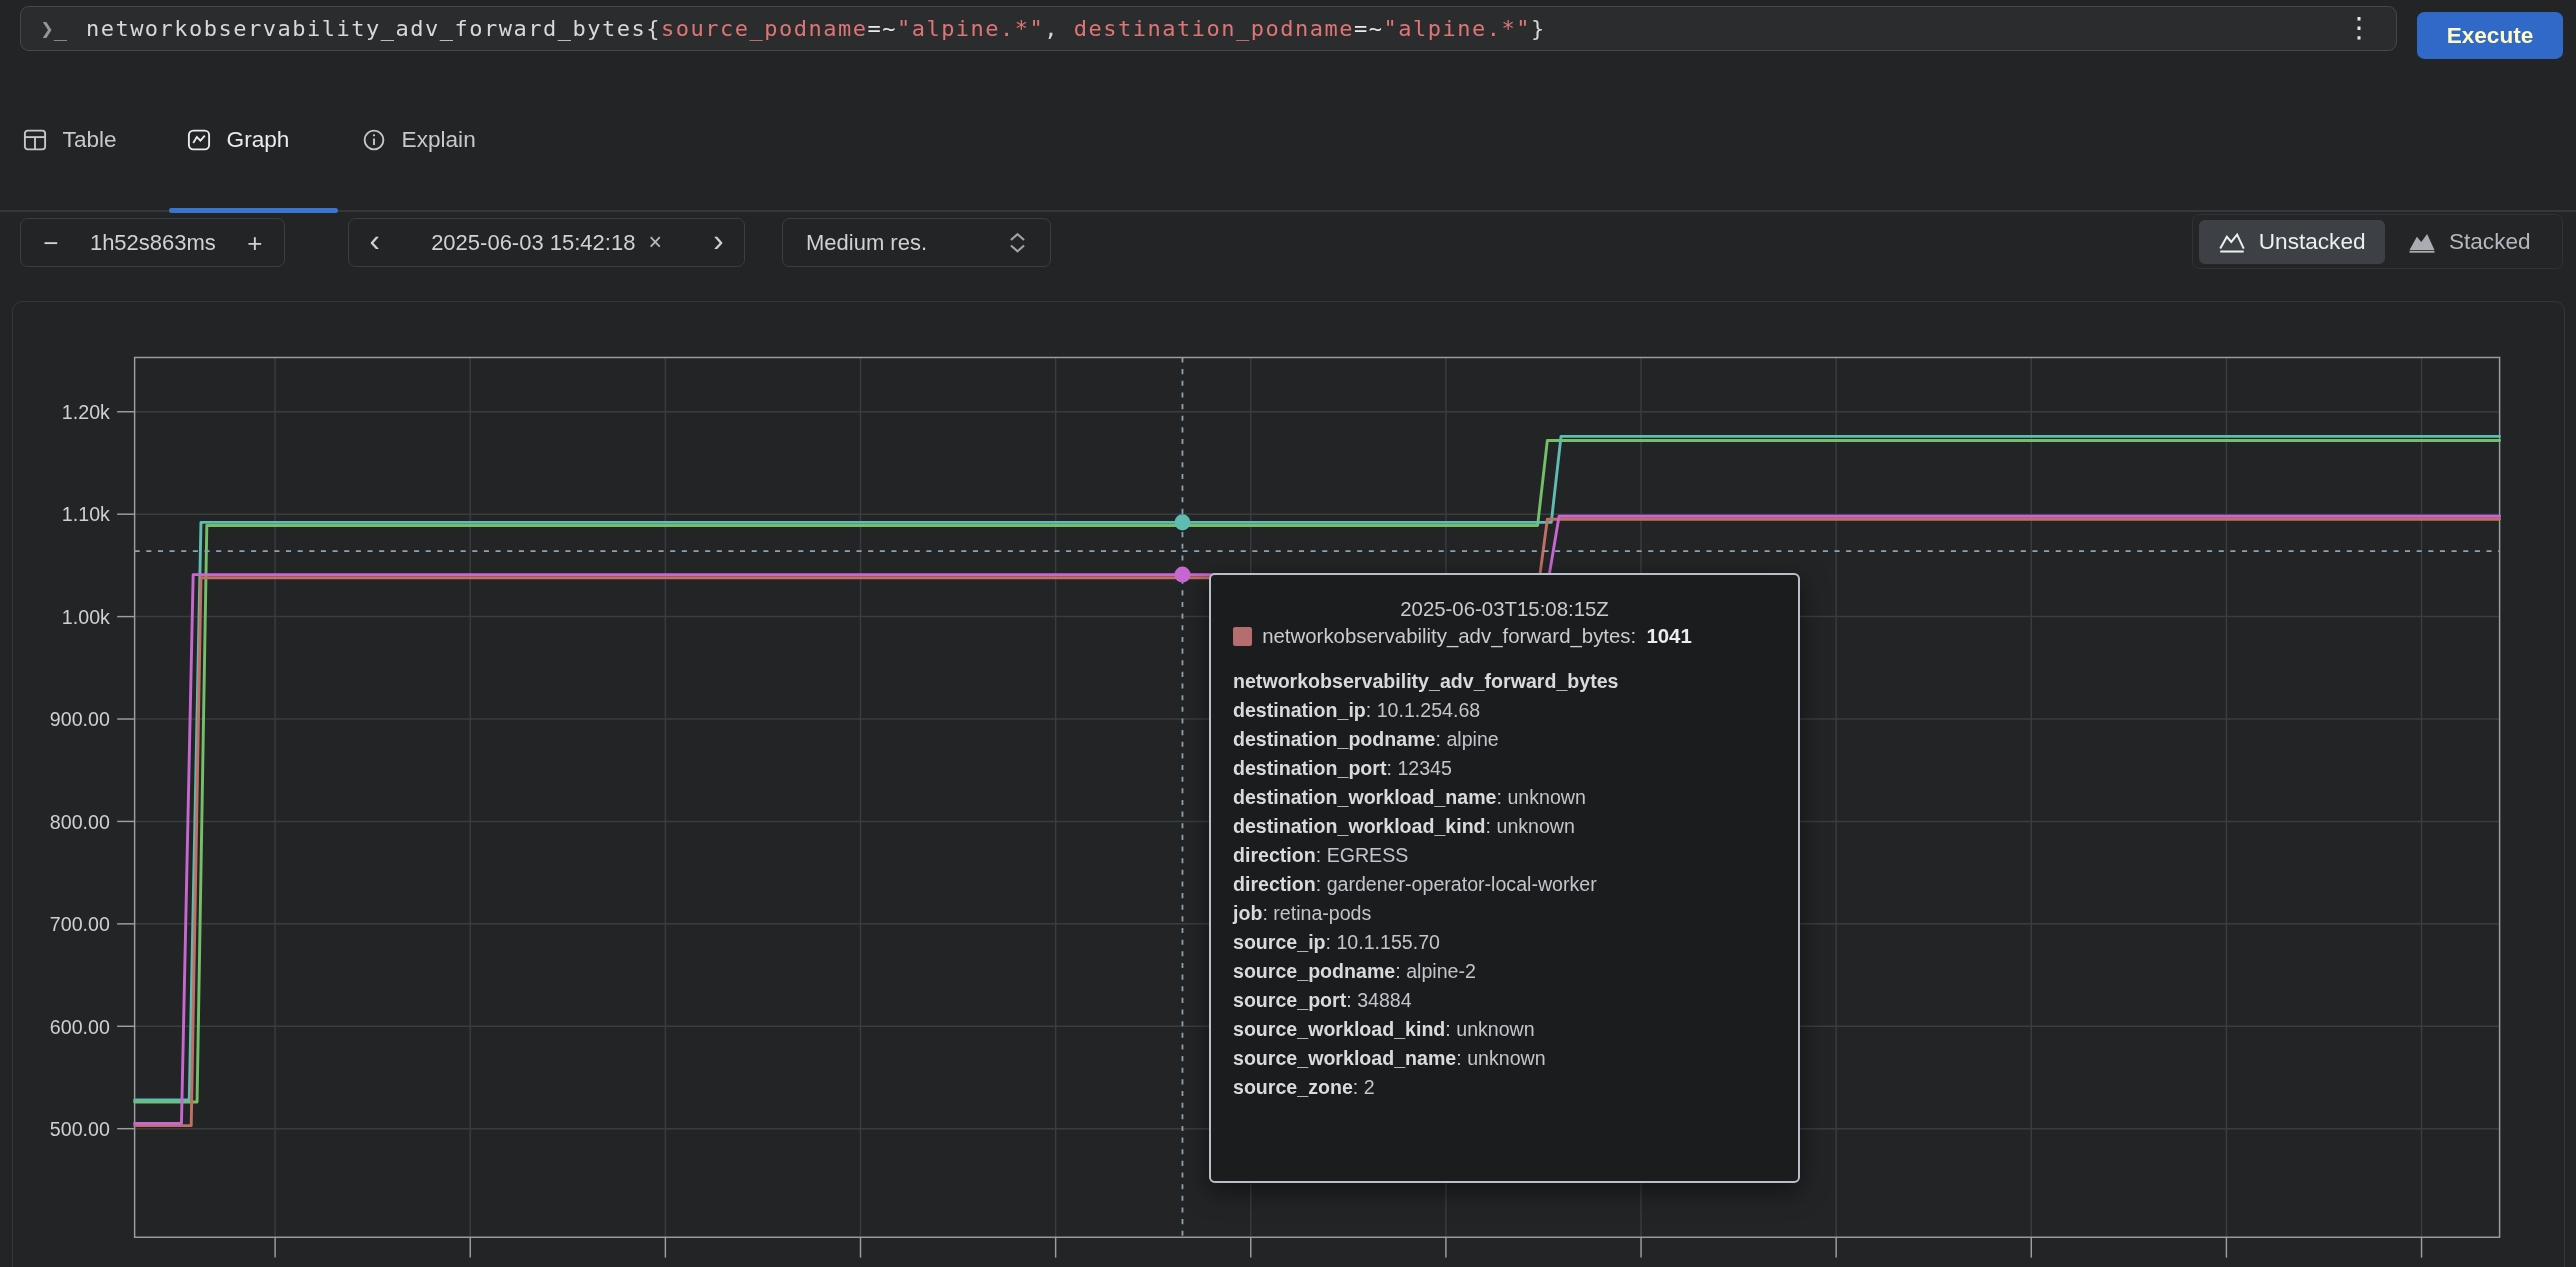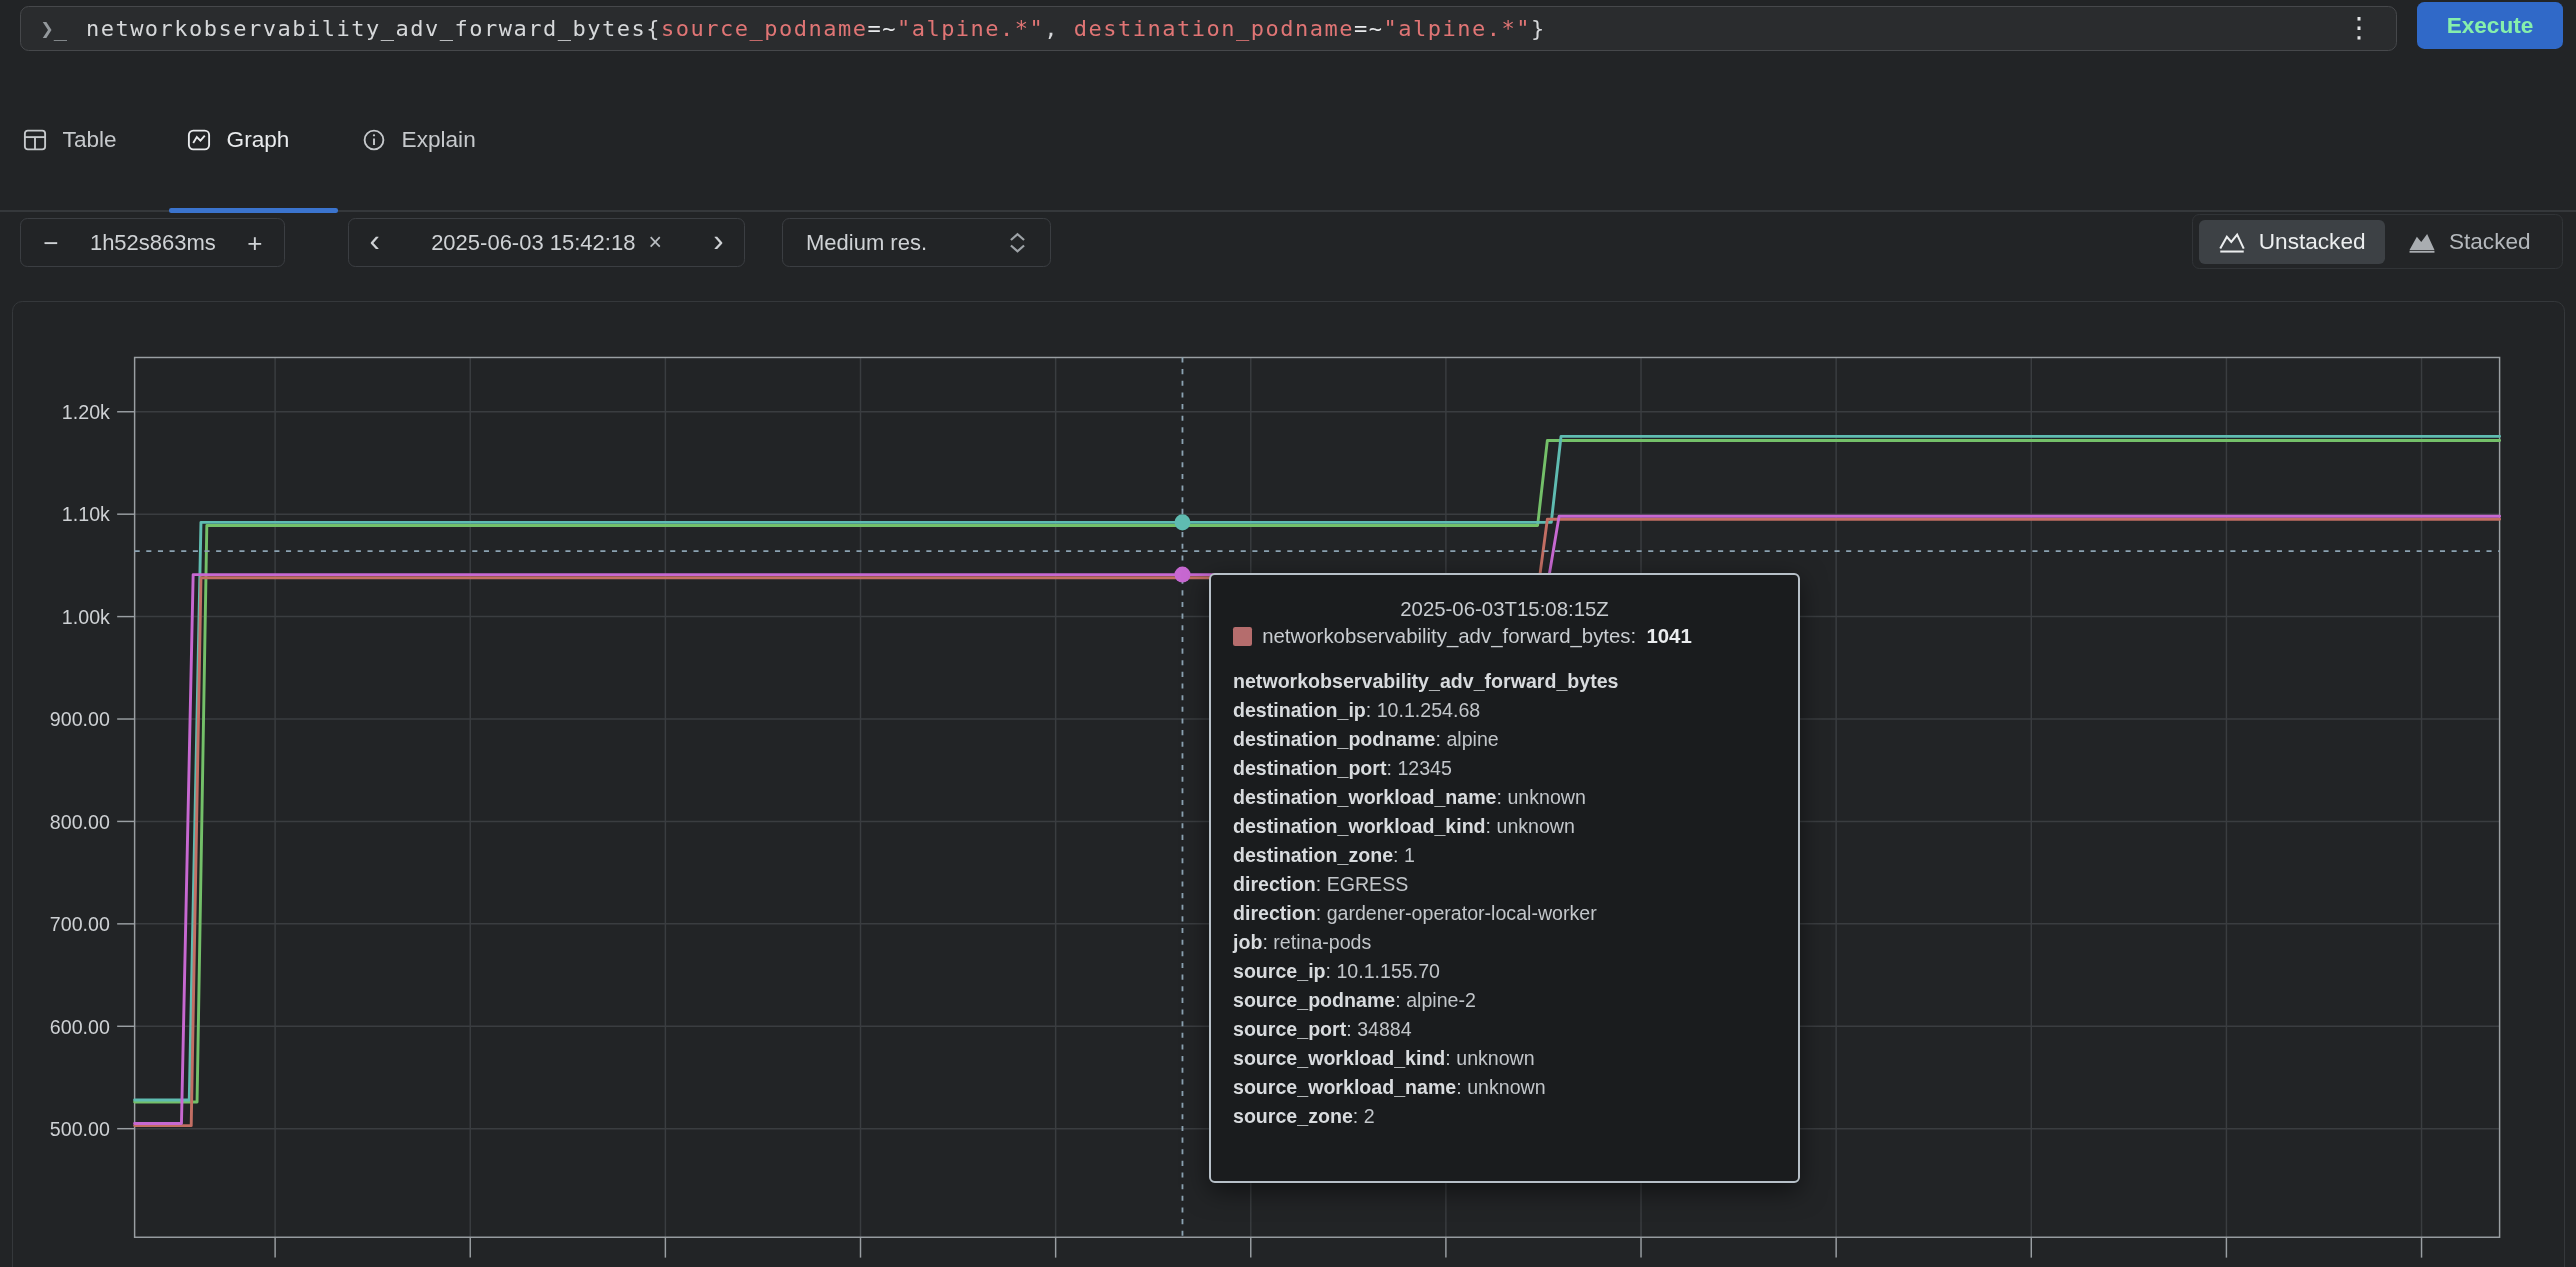--- a/index.html
+++ b/index.html
@@ -24,23 +24,23 @@
     font-family:"DejaVu Sans Mono", monospace; font-size:22px; letter-spacing:1.5px;
     color:#d6d8da; white-space:nowrap; flex:1 1 auto; overflow:hidden;
   }
   .query-text .tok-label, .query-text .tok-string { color:#e07575; }
   .query-text .tok-op { color:#e8eaec; }
   .kebab {
     flex:0 0 auto; font-size:28px; color:#e3e5e7; line-height:1;
     padding:0 4.4px; cursor:pointer; user-select:none;
   }
   .execute-btn {
-    position:absolute; left:2417px; top:2px; width:146px; height:47px;
+    position:absolute; left:2417px; top:12px; width:146px; height:47px;
     background:#3069c8; border:none; border-radius:7.3px;
-    color:#86efac; font-family:"Liberation Sans", sans-serif;
+    color:#fef9c3; font-family:"Liberation Sans", sans-serif;
     font-size:22.6px; font-weight:700; cursor:pointer;
   }
   
   .tab {
     position:absolute; top:109px; height:61px;
     display:flex; align-items:center; gap:14.6px; cursor:pointer;
     font-size:22.6px; color:#c6c9cc;
   }
   .tab svg { display:block; }
   .tab.active { color:#e9ebed; }
@@ -268,21 +268,20 @@
     <span>networkobservability_adv_forward_bytes:</span>
     <b>1041</b>
   </div>
   <div class="tt-metric">networkobservability_adv_forward_bytes</div>
   <div id="tt-labels">
       <div class="tt-row"><span class="tt-key">destination_ip</span>: 10.1.254.68</div>
       <div class="tt-row"><span class="tt-key">destination_podname</span>: alpine</div>
       <div class="tt-row"><span class="tt-key">destination_port</span>: 12345</div>
       <div class="tt-row"><span class="tt-key">destination_workload_name</span>: unknown</div>
       <div class="tt-row"><span class="tt-key">destination_workload_kind</span>: unknown</div>
-      <div class="tt-row"><span class="tt-key">destination_zone</span>: 1</div>
       <div class="tt-row"><span class="tt-key">direction</span>: EGRESS</div>
       <div class="tt-row"><span class="tt-key">direction</span>: gardener-operator-local-worker</div>
       <div class="tt-row"><span class="tt-key">job</span>: retina-pods</div>
       <div class="tt-row"><span class="tt-key">source_ip</span>: 10.1.155.70</div>
       <div class="tt-row"><span class="tt-key">source_podname</span>: alpine-2</div>
       <div class="tt-row"><span class="tt-key">source_port</span>: 34884</div>
       <div class="tt-row"><span class="tt-key">source_workload_kind</span>: unknown</div>
       <div class="tt-row"><span class="tt-key">source_workload_name</span>: unknown</div>
       <div class="tt-row"><span class="tt-key">source_zone</span>: 2</div>
     </div>

